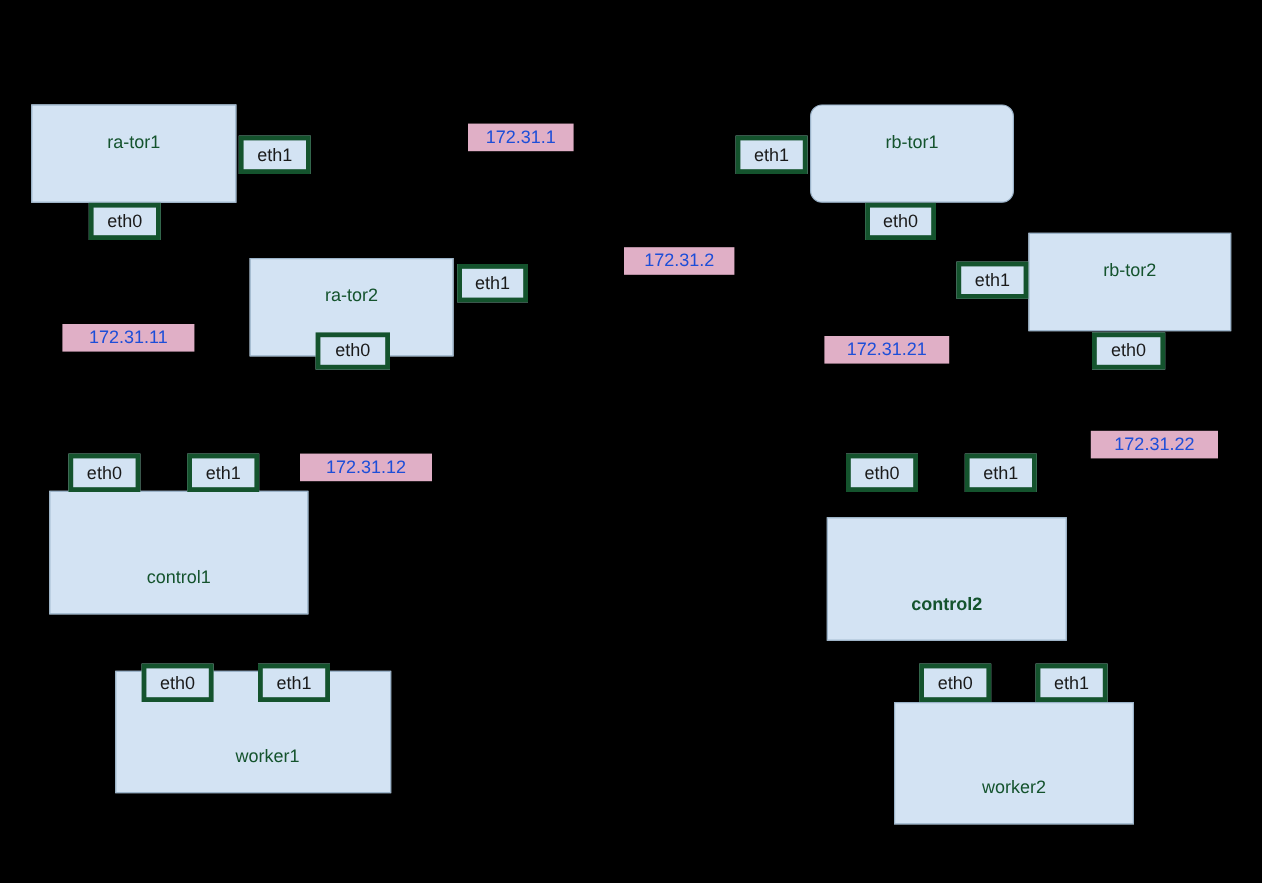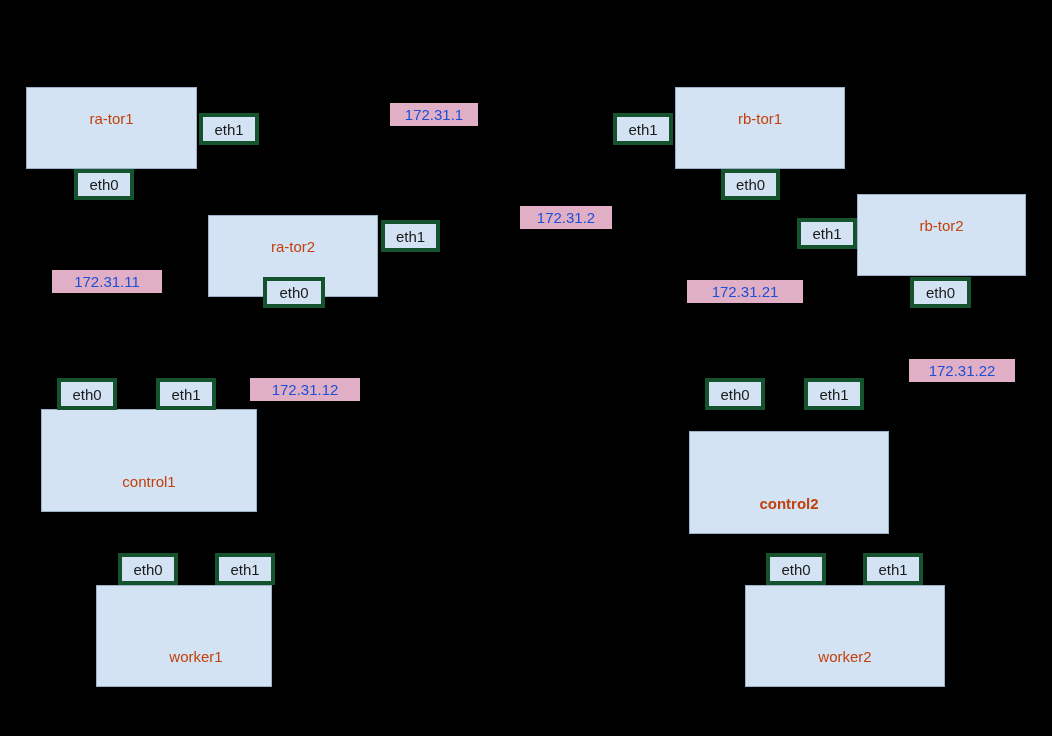--- a/index.html
+++ b/index.html
@@ -15,21 +15,21 @@
     background: #000000;
     overflow: hidden;
     font-family: "Liberation Sans", "DejaVu Sans", sans-serif;
   }
   
   .node {
     position: absolute;
     box-sizing: border-box;
     background: #d3e3f3;
     border: 1px solid #9bb3c9;
-    color: #c2410c;
+    color: #14532d;
     font-size: 15px;
     line-height: 1.2;
     display: flex;
     align-items: center;
     justify-content: center;
     text-align: center;
     z-index: 2;
   }
   
   .node.label-top {
@@ -75,33 +75,33 @@
 <body>
 
 <div id="canvas">
   <div id="nodes-layer">
       <div class="node label-top" style="left: 26px; top: 87px; width: 171px; height: 82px;">
         <span>ra-tor1</span>
       </div>
       <div class="node label-top" style="left: 208px; top: 194px; width: 170px; height: 82px; margin-top: 21px;">
         <span>ra-tor2</span>
       </div>
-      <div class="node label-top" style="left: 675px; top: 87px; width: 170px; height: 82px;">
+      <div class="node label-top" style="left: 675px; top: 87px; width: 170px; height: 82px; border-radius: 10px;">
         <span>rb-tor1</span>
       </div>
       <div class="node label-top" style="left: 857px; top: 194px; width: 169px; height: 82px;">
         <span>rb-tor2</span>
       </div>
       <div class="node label-bottom" style="left: 41px; top: 409px; width: 216px; height: 103px;">
         <span>control1</span>
       </div>
       <div class="node label-bottom" style="left: 689px; top: 431px; width: 200px; height: 103px; font-weight: bold;">
         <span>control2</span>
       </div>
-      <div class="node label-bottom" style="left: 96px; top: 585px; width: 176px; height: 102px; padding-left: 24px;">
+      <div class="node label-bottom" style="left: 96px; top: 559px; width: 230px; height: 102px; padding-left: 24px;">
         <span>worker1</span>
       </div>
       <div class="node label-bottom" style="left: 745px; top: 585px; width: 200px; height: 102px;">
         <span>worker2</span>
       </div>
     </div>
   <div id="interfaces-layer">
       <div class="iface" style="left: 199px; top: 113px; width: 60px; height: 32px;">
         <span>eth1</span>
       </div>
@@ -149,16 +149,16 @@
       </div>
       <div class="iface" style="left: 863px; top: 553px; width: 60px; height: 32px;">
         <span>eth1</span>
       </div>
     </div>
   <div id="subnets-layer">
       <div class="subnet" style="left: 390px; top: 103px; width: 88px; height: 23px;">172.31.1</div>
       <div class="subnet" style="left: 520px; top: 206px; width: 92px; height: 23px;">172.31.2</div>
       <div class="subnet" style="left: 52px; top: 270px; width: 110px; height: 23px;">172.31.11</div>
       <div class="subnet" style="left: 250px; top: 378px; width: 110px; height: 23px;">172.31.12</div>
-      <div class="subnet" style="left: 687px; top: 280px; width: 116px; height: 23px;">172.31.21</div>
+      <div class="subnet" style="left: 687px; top: 280px; width: 104px; height: 23px;">172.31.21</div>
       <div class="subnet" style="left: 909px; top: 359px; width: 106px; height: 23px;">172.31.22</div>
     </div>
 </div>
 
 </body></html>

